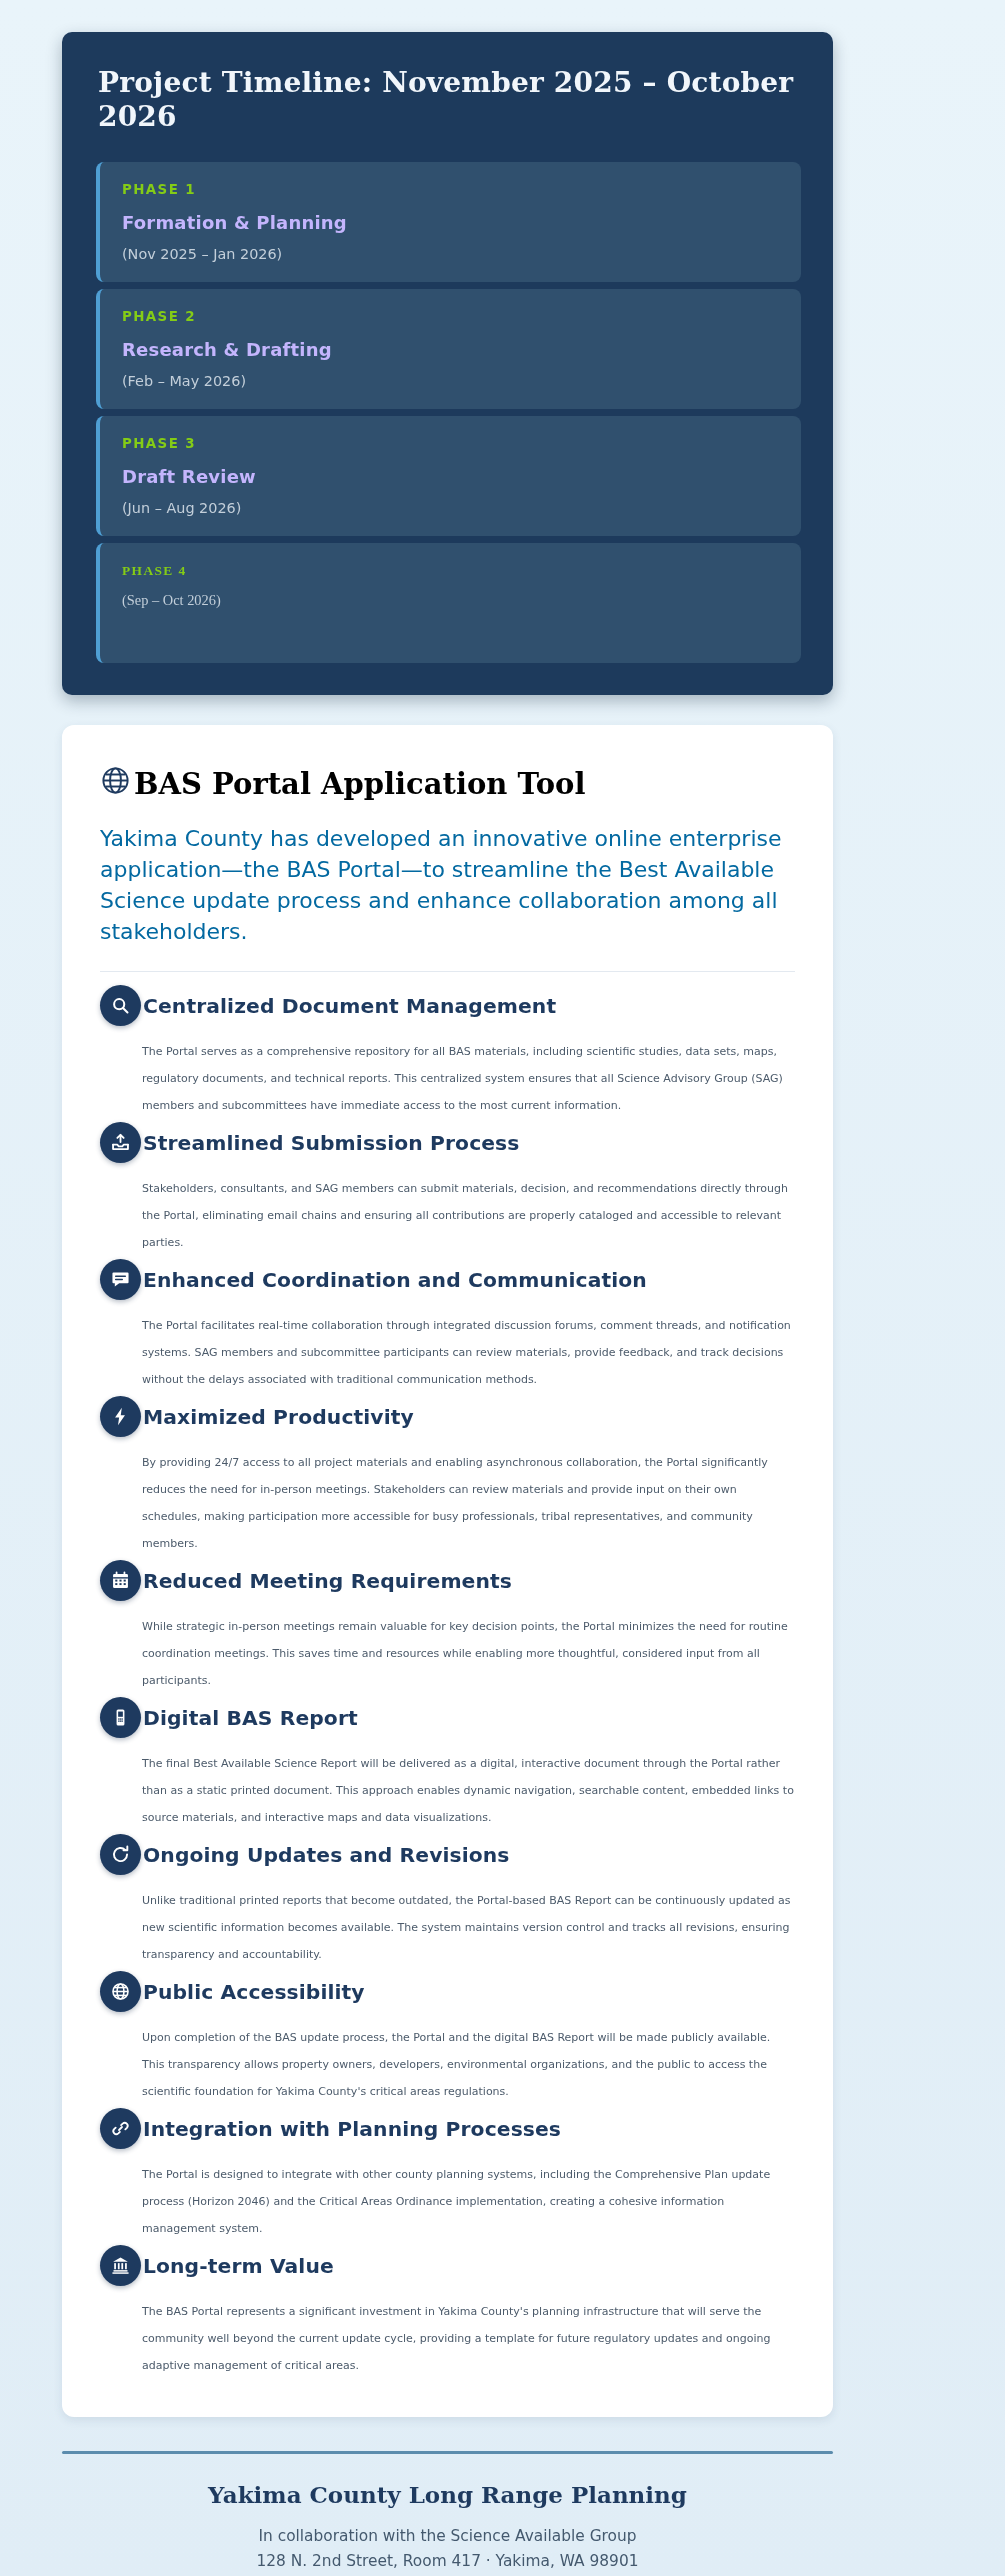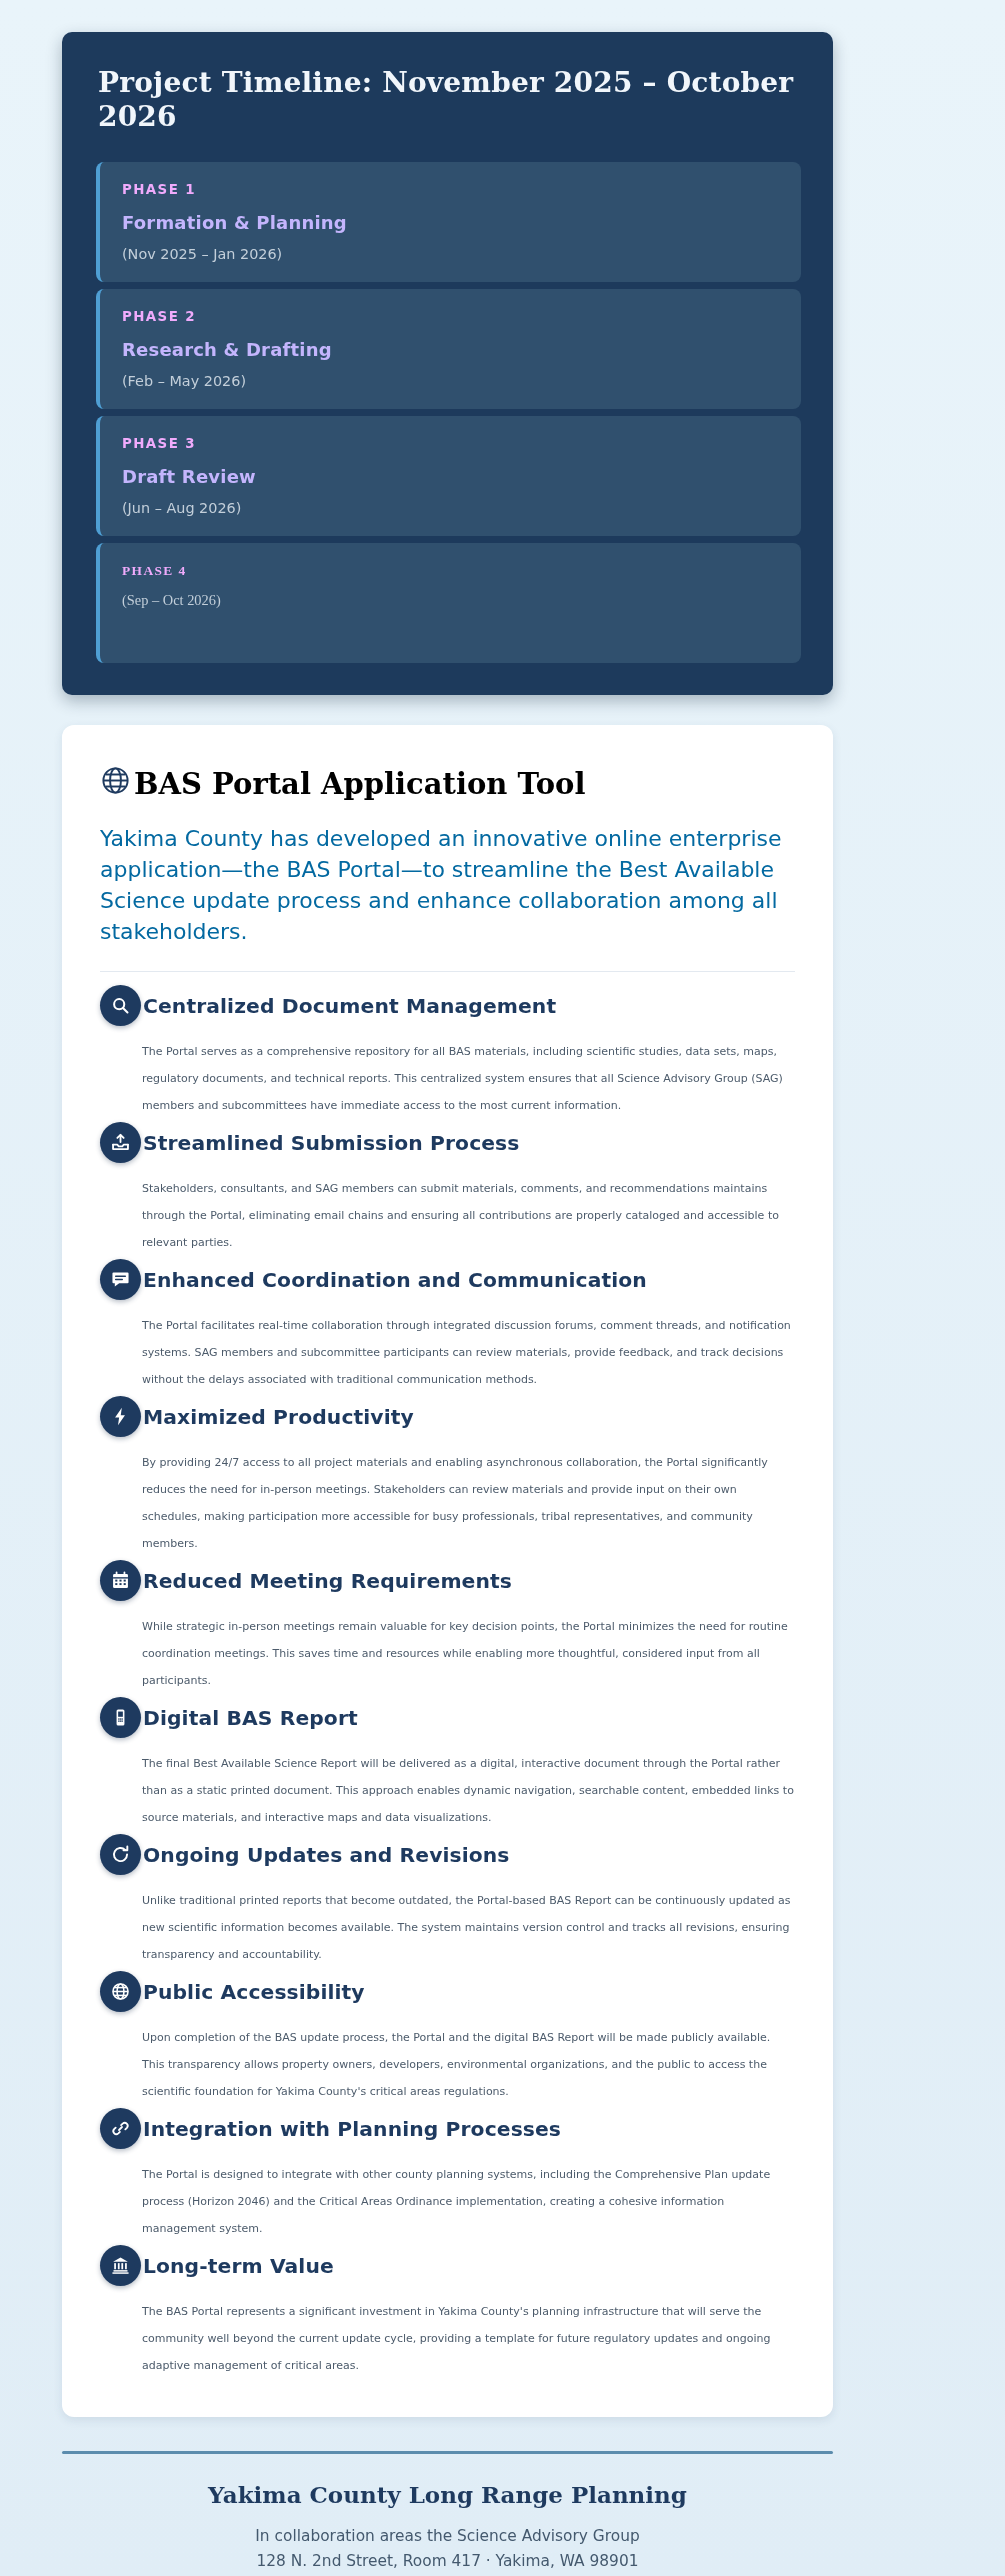--- a/index.html
+++ b/index.html
@@ -39,21 +39,21 @@
     padding: 20px 22px;
     margin-bottom: 7px;
     height: 120px;
   }
   .phase:last-child { margin-bottom: 0; font-family: Liberation Serif, serif; }
   .phase-label {
     font-size: 13.4px;
     line-height: 16px;
     font-weight: bold;
     letter-spacing: 1.4px;
-    color: #f0abfc;
+    color: #84cc16;
   }
   .phase-name {
     margin-top: 14px;
     font-size: 18px;
     line-height: 21px;
     font-weight: bold;
     color: #c4b5fd;
     letter-spacing: 0.2px;
   }
   .phase-dates {
@@ -212,21 +212,21 @@
         <span class="icon-circle">
           <svg width="21" height="21" viewBox="0 0 24 24" fill="none" stroke="#fff" stroke-width="2.1" stroke-linecap="round" stroke-linejoin="round">
             <path d="M12 11.5V3.5"></path>
               <path d="M8.4 6.8 12 3.2l3.6 3.6"></path>
             <path d="M3.5 14.5v5h17v-5"></path>
               <path d="M3.5 14.5h5l1.5 2h4l1.5-2h5"></path>
           </svg>
         </span>
         <span class="section-title">Streamlined Submission Process</span>
       </div>
-      <p class="section-body">Stakeholders, consultants, and SAG members can submit materials, comments, and recommendations maintains through the Portal, eliminating email chains and ensuring all contributions are properly cataloged and accessible to relevant parties.</p>
+      <p class="section-body">Stakeholders, consultants, and SAG members can submit materials, decision, and recommendations directly through the Portal, eliminating email chains and ensuring all contributions are properly cataloged and accessible to relevant parties.</p>
     </div>
 
     <div class="section">
       <div class="section-head">
         <span class="icon-circle">
           <svg width="21" height="21" viewBox="0 0 24 24">
             <path d="M4 4h16a1.2 1.2 0 0 1 1.2 1.2v10a1.2 1.2 0 0 1-1.2 1.2H10.5L5.5 20v-3.6H4a1.2 1.2 0 0 1-1.2-1.2v-10A1.2 1.2 0 0 1 4 4z" fill="#fff"></path>
             <line x1="6.5" y1="8.3" x2="17.5" y2="8.3" stroke="#1e3a5f" stroke-width="1.7" stroke-linecap="round"></line>
             <line x1="6.5" y1="12" x2="14" y2="12" stroke="#1e3a5f" stroke-width="1.7" stroke-linecap="round"></line>
           </svg>
@@ -350,18 +350,18 @@
         </span>
         <span class="section-title">Long-term Value</span>
       </div>
       <p class="section-body">The BAS Portal represents a significant investment in Yakima County's planning infrastructure that will serve the community well beyond the current update cycle, providing a template for future regulatory updates and ongoing adaptive management of critical areas.</p>
     </div>
   </section>
 
   <footer>
     <div class="footer-divider"></div>
     <h3 class="footer-title">Yakima County Long Range Planning</h3>
-    <p class="footer-line first">In collaboration areas the Science Advisory Group</p>
+    <p class="footer-line first">In collaboration with the Science Available Group</p>
     <p class="footer-line">128 N. 2nd Street, Room 417 · Yakima, WA 98901</p>
   </footer>
 
 </div>
 
 
 </body></html>

